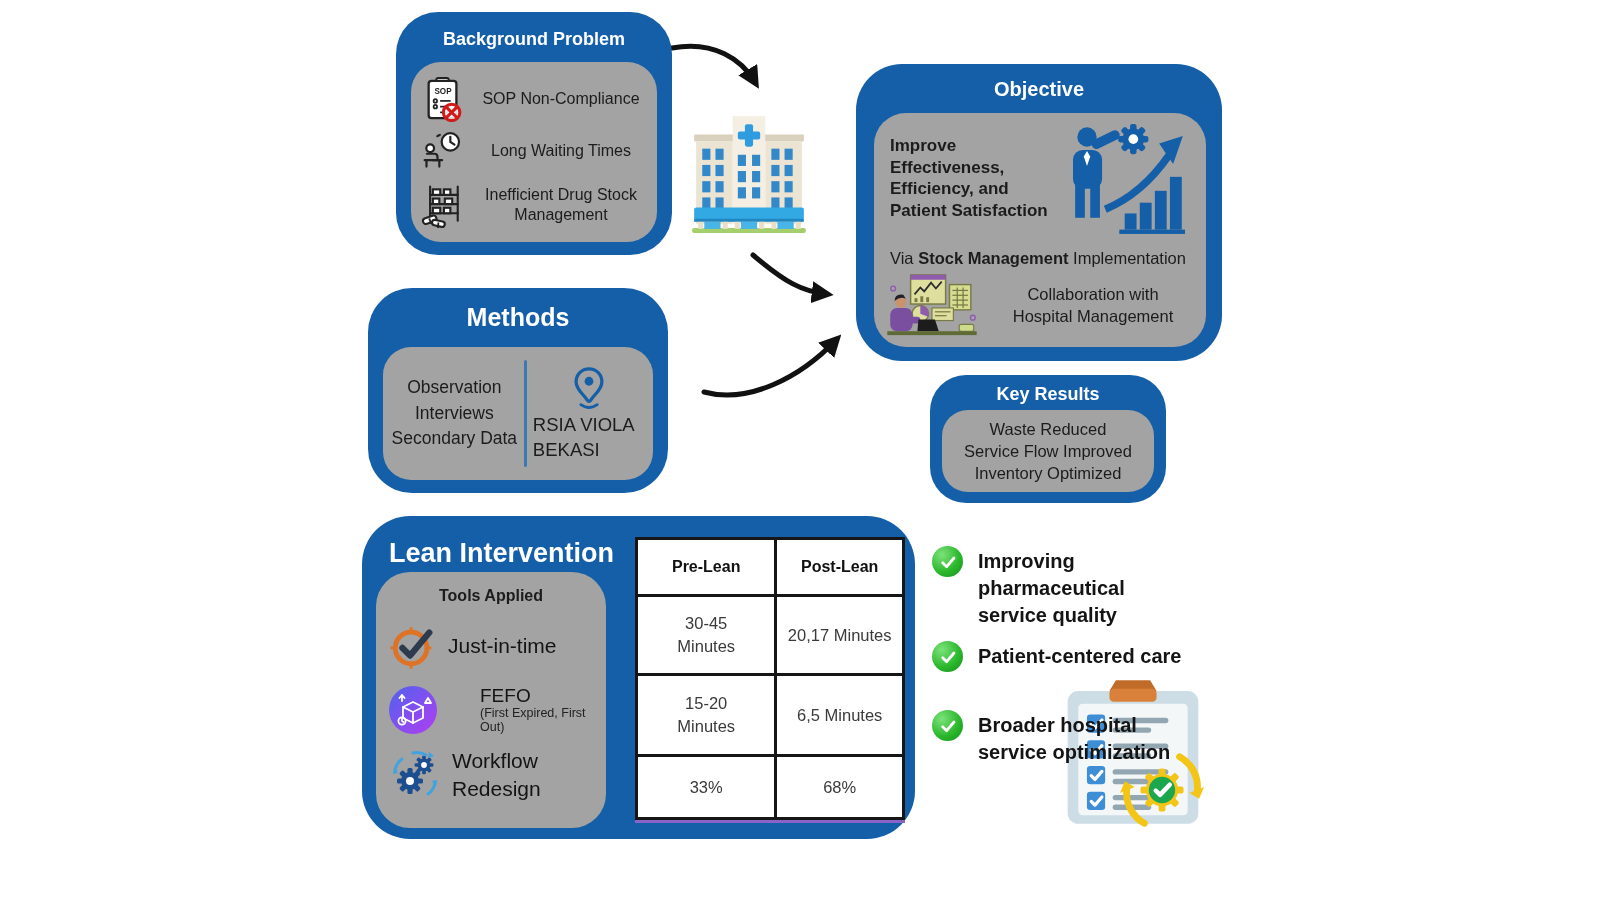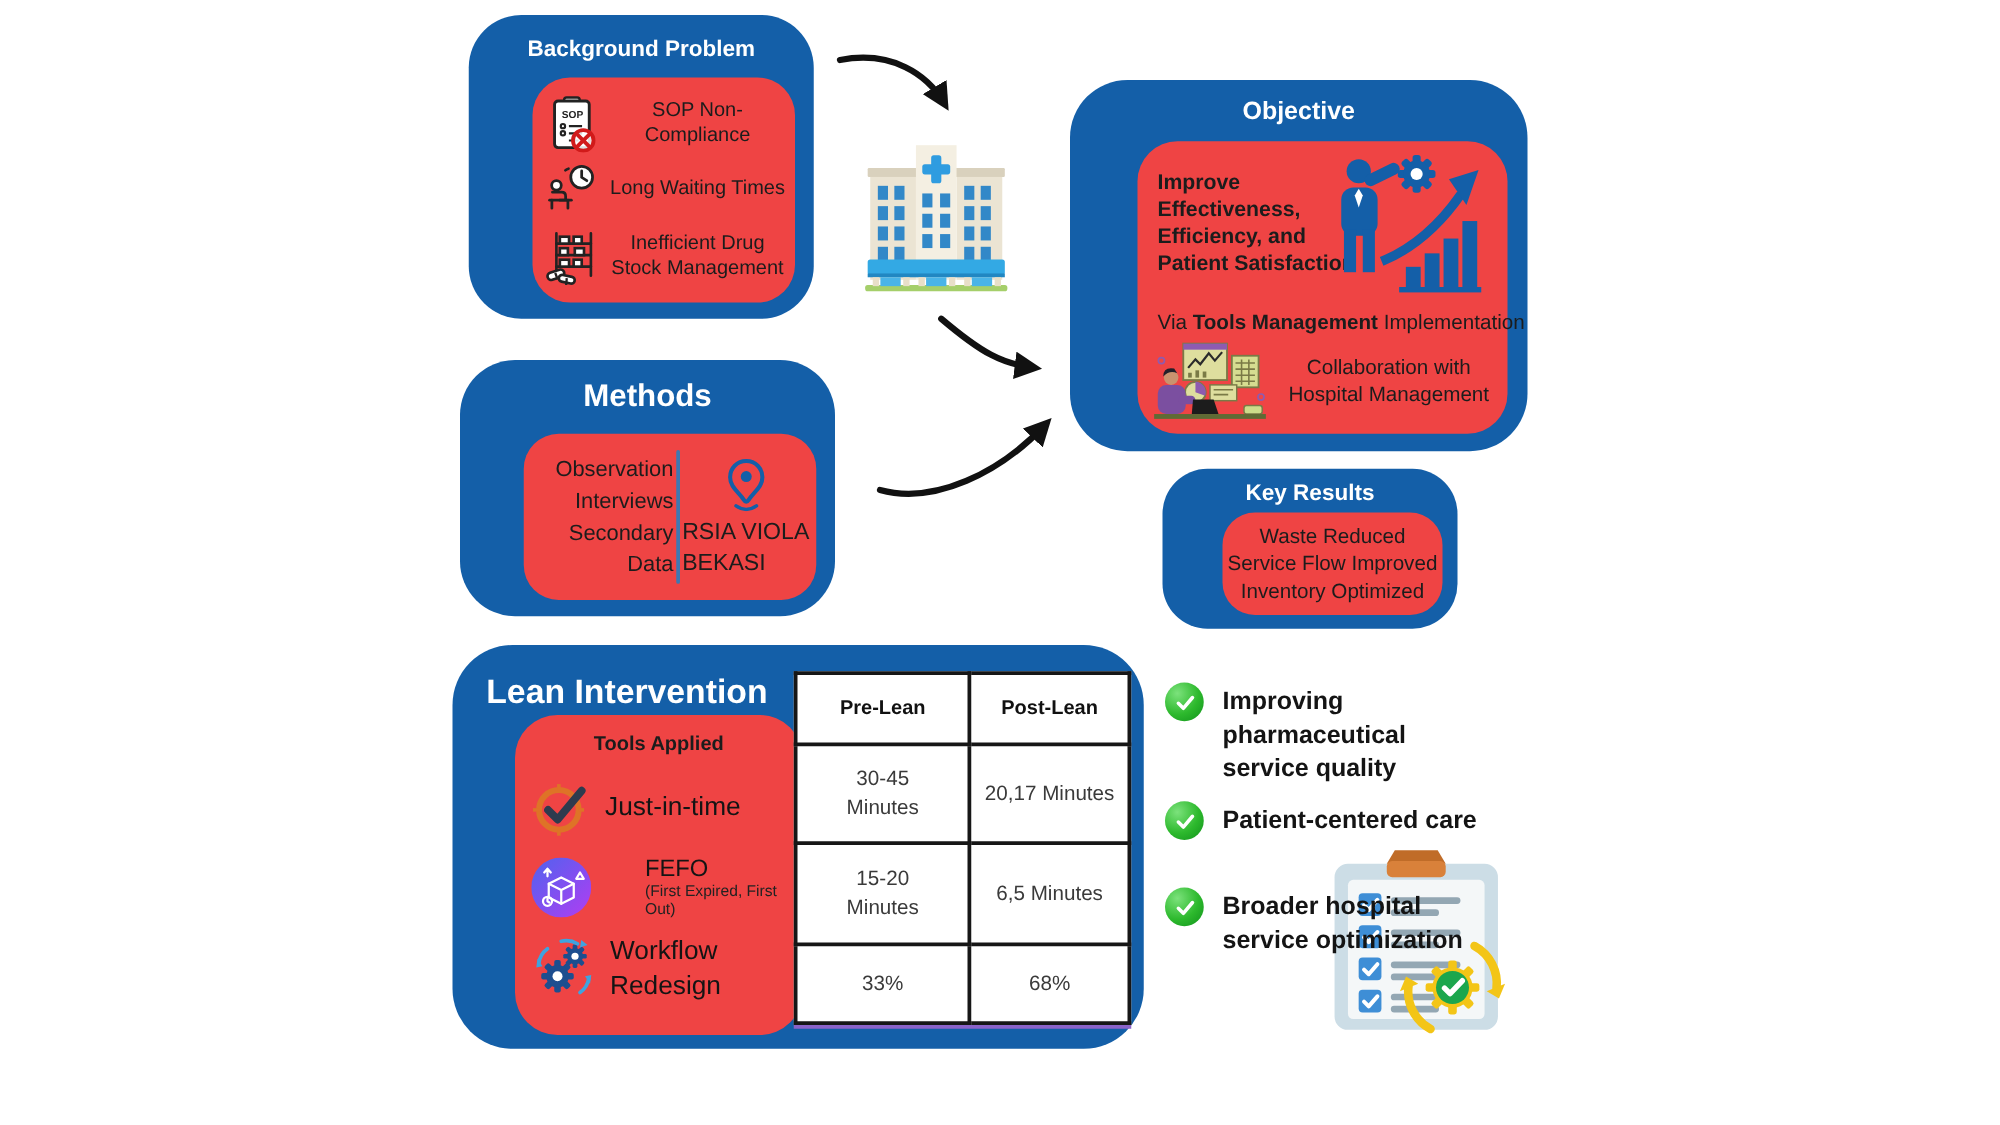--- a/index.html
+++ b/index.html
@@ -2,24 +2,24 @@
 <html><head>
 <meta charset="utf-8">
 <style>
   * { margin:0; padding:0; box-sizing:border-box; }
   html,body { background:#ffffff; }
   body { font-family:"Liberation Sans","DejaVu Sans",sans-serif; color:#1c1c1c; }
   #canvas { position:relative; width:1600px; height:900px; background:#fff; overflow:hidden; }
 
   .blue-box { position:absolute; background:#145FA8; }
   .box-title { text-align:center; color:#fff; font-weight:bold; }
-  .inner { position:absolute; background:#ef4444;margin-left:36px; }
-
-  
-  #bg-box { left:375px; top:12px; width:276px; height:243px; border-radius:42px; }
+  .inner { position:absolute; background:#a3a3a3; }
+
+  
+  #bg-box { left:396px; top:12px; width:276px; height:243px; border-radius:42px; }
   #bg-box .box-title { padding-top:17px; font-size:18px; }
   #bg-box .inner { left:15px; top:50px; right:15px; bottom:13px; border-radius:30px;
                    display:flex; flex-direction:column; justify-content:space-evenly; padding:6px 8px; }
   .bp-item { display:flex; align-items:center; gap:6px; }
   .bp-icon { width:48px; flex:none; display:flex; justify-content:center; }
   .bp-label { flex:1; text-align:center; font-size:16px; line-height:20px; color:#1c1c1c; }
 
   
   #hospital { position:absolute; left:688px; top:106px; }
   #arrows { position:absolute; left:0; top:0; pointer-events:none; }
@@ -32,21 +32,21 @@
   .obj-growth { position:absolute; right:12px; top:10px; }
   .obj-via { position:absolute; left:16px; top:136px; font-size:16.5px; white-space:nowrap; }
   .obj-collab { position:absolute; left:8px; top:158px; right:6px; display:flex; align-items:center; gap:4px; }
   .obj-collab-label { flex:1; text-align:center; font-size:16.5px; line-height:22px; }
 
   
   #methods-box { left:368px; top:288px; width:300px; height:205px; border-radius:44px; }
   #methods-box .box-title { padding-top:15px; font-size:25px; }
   #methods-box .inner { left:15px; top:59px; right:15px; bottom:13px; border-radius:28px;
                         display:flex; align-items:center; padding:0 4px; }
-  .m-left { flex:1.12; text-align:right; font-size:17.5px; line-height:25.5px; }
+  .m-left { flex:1.12; text-align:center; font-size:17.5px; line-height:25.5px; }
   .m-div { width:3px; align-self:stretch; margin:13px 2px; background:#3E78B2; border-radius:2px; }
   .m-right { flex:1; display:flex; flex-direction:column; align-items:center; gap:3px;
              font-size:18.5px; line-height:25px; text-align:left; }
   .m-right .loc-label { max-width:112px; }
 
   
   #kr-box { left:930px; top:375px; width:236px; height:128px; border-radius:36px; }
   #kr-box .box-title { padding-top:9px; font-size:18px; }
   #kr-box .inner { left:12px; top:35px; right:12px; bottom:11px; border-radius:26px;
                    display:flex; flex-direction:column; justify-content:center; text-align:center;
@@ -244,21 +244,21 @@
         <path d="M38 80 Q72 66 97 30" stroke="#145FA8" stroke-width="7" fill="none"></path>
         <polygon points="88,19 110,12 101,38" fill="#145FA8"></polygon>
         <g fill="#145FA8">
           <rect x="56" y="84" width="11" height="15"></rect>
           <rect x="70" y="74" width="11" height="25"></rect>
           <rect x="84" y="63" width="11" height="36"></rect>
           <rect x="98" y="50" width="11" height="49"></rect>
           <rect x="51" y="99" width="61" height="4"></rect>
         </g>
       </svg>
-      <div class="obj-via"><span>Via </span><b>Tools Management</b><span> Implementation</span></div>
+      <div class="obj-via"><span>Via </span><b>Stock Management</b><span> Implementation</span></div>
       <div class="obj-collab">
         <svg width="100" height="68" viewBox="0 0 96 70">
           <rect x="26" y="4" width="36" height="30" fill="#DEDE9E" stroke="#7A7A46" stroke-width="1.5"></rect>
           <rect x="26" y="4" width="36" height="5" fill="#8E5BB0"></rect>
           <path d="M30 24 l6-7 4 4 7-9 5 6 6-7" stroke="#2b2b2b" stroke-width="1.8" fill="none"></path>
           <g fill="#7A7A46">
               <rect x="30" y="28" width="3" height="4"></rect>
               <rect x="36" y="26" width="3" height="6"></rect>
               <rect x="42" y="27" width="3" height="5"></rect>
             </g>

